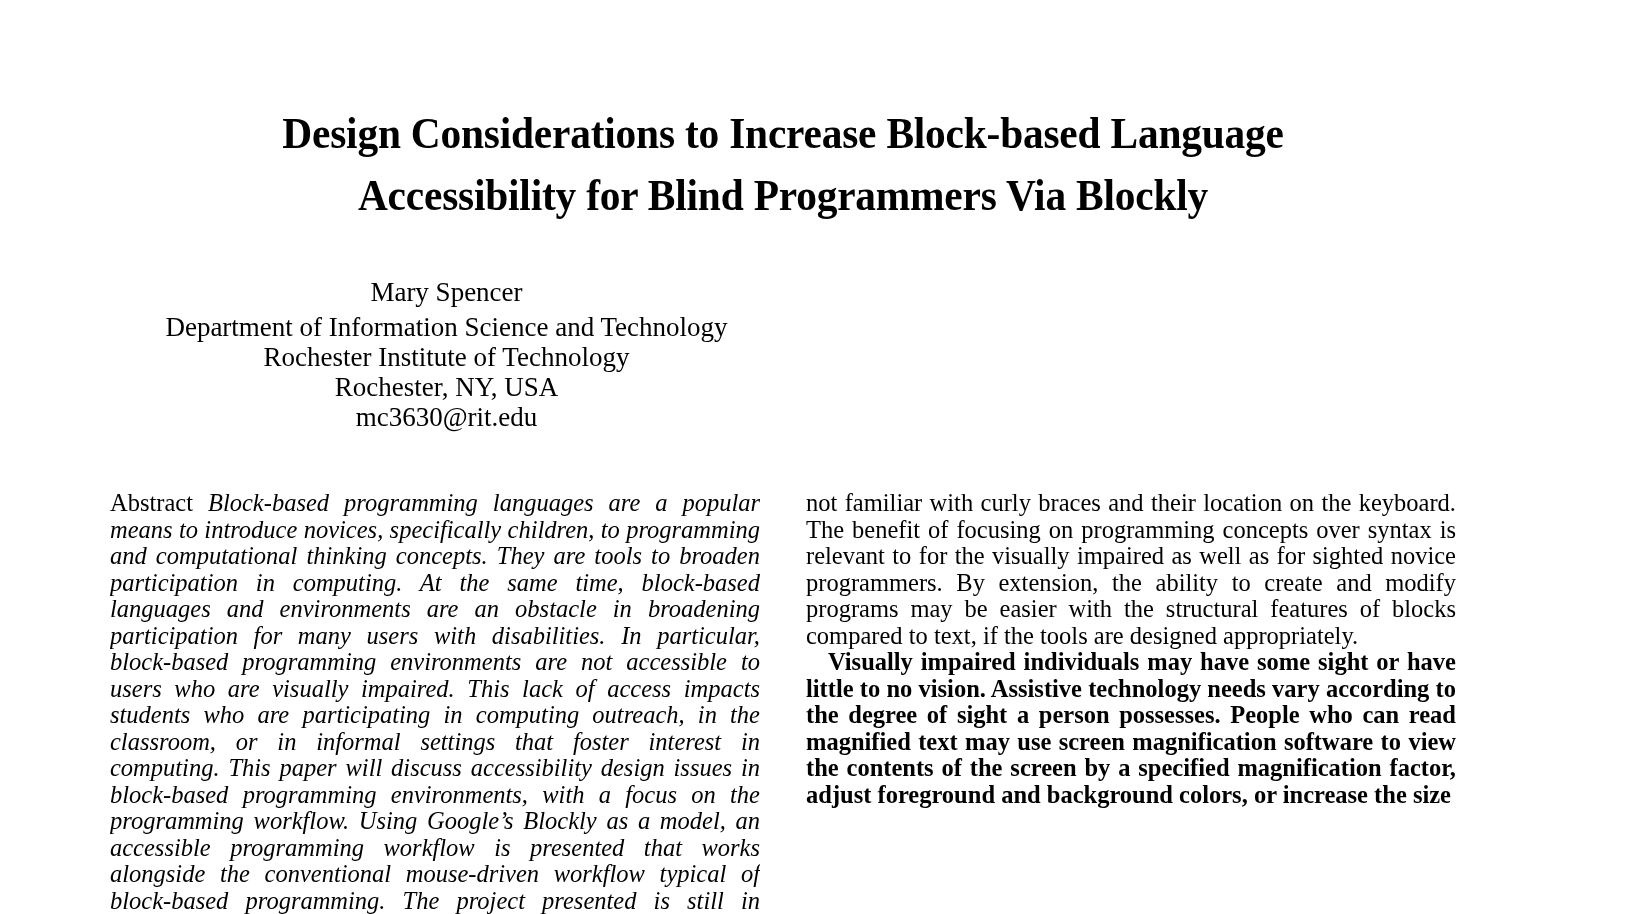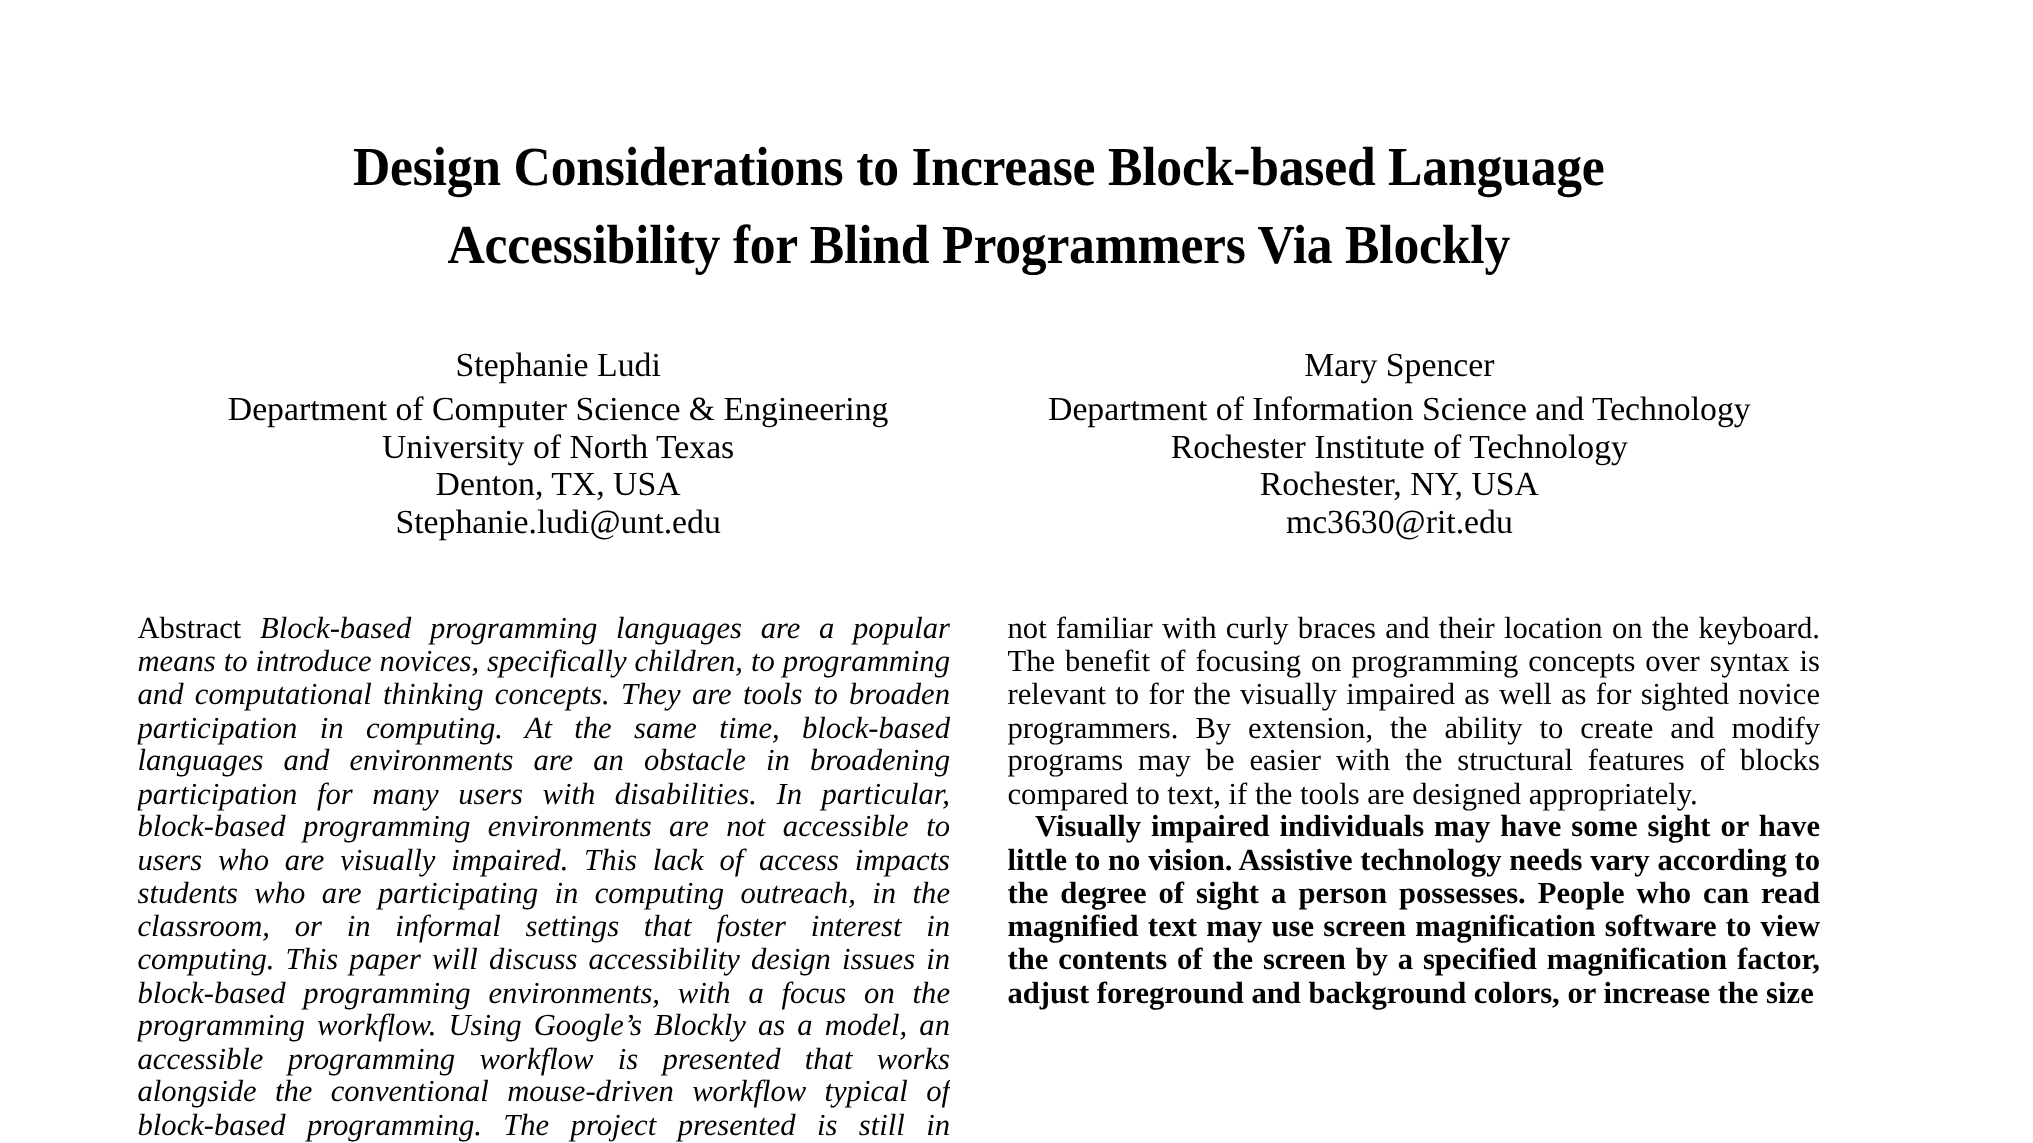--- a/index.html
+++ b/index.html
@@ -111,27 +111,20 @@
 
 <div class="page">
 
   <div class="title-block">
     <div class="title-line">Design Considerations to Increase Block-based Language</div>
     <div class="title-line">Accessibility for Blind Programmers Via Blockly</div>
   </div>
 
   <div class="authors">
 
-    <div class="author-col">
-      <div class="author-name">Stephanie Ludi</div>
-      <div class="author-line">Department of Computer Science &amp; Engineering</div>
-      <div class="author-line">University of North Texas</div>
-      <div class="author-line">Denton, TX, USA</div>
-      <div class="author-line">Stephanie.ludi@unt.edu</div>
-    </div>
 
     <div class="author-col">
       <div class="author-name">Mary Spencer</div>
       <div class="author-line">Department of Information Science and Technology</div>
       <div class="author-line">Rochester Institute of Technology</div>
       <div class="author-line">Rochester, NY, USA</div>
       <div class="author-line">mc3630@rit.edu</div>
     </div>
 
   </div>

